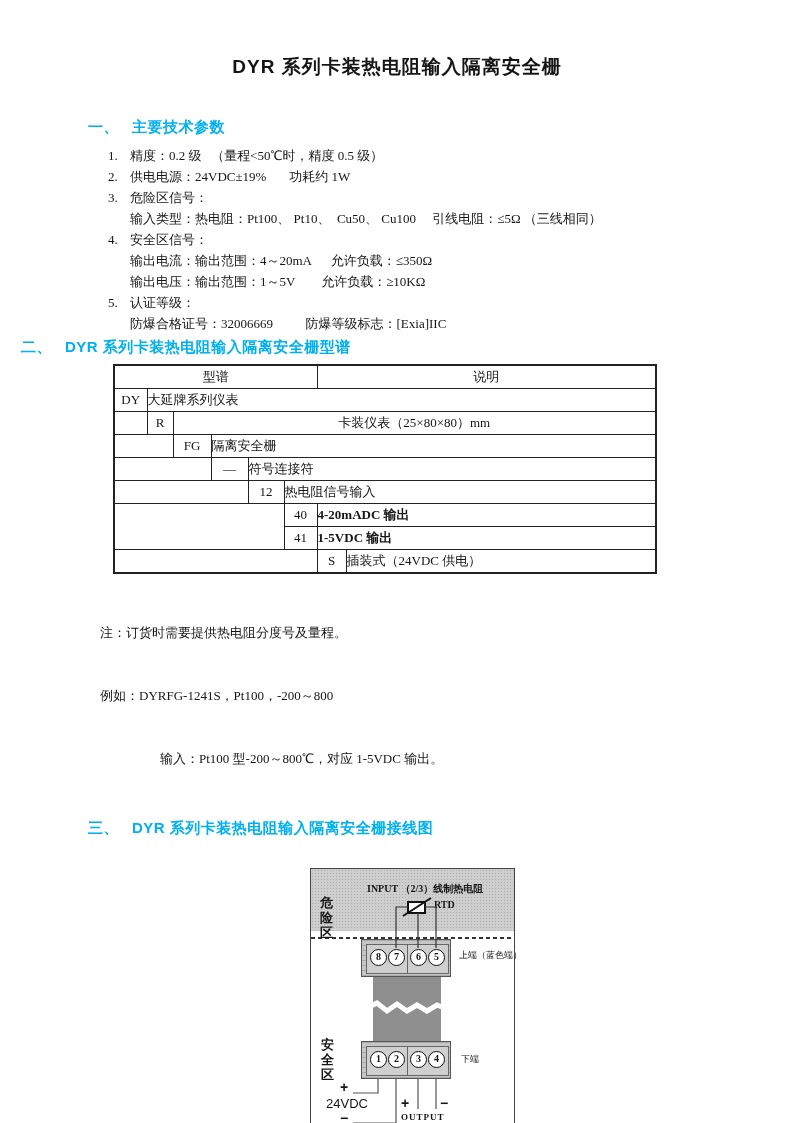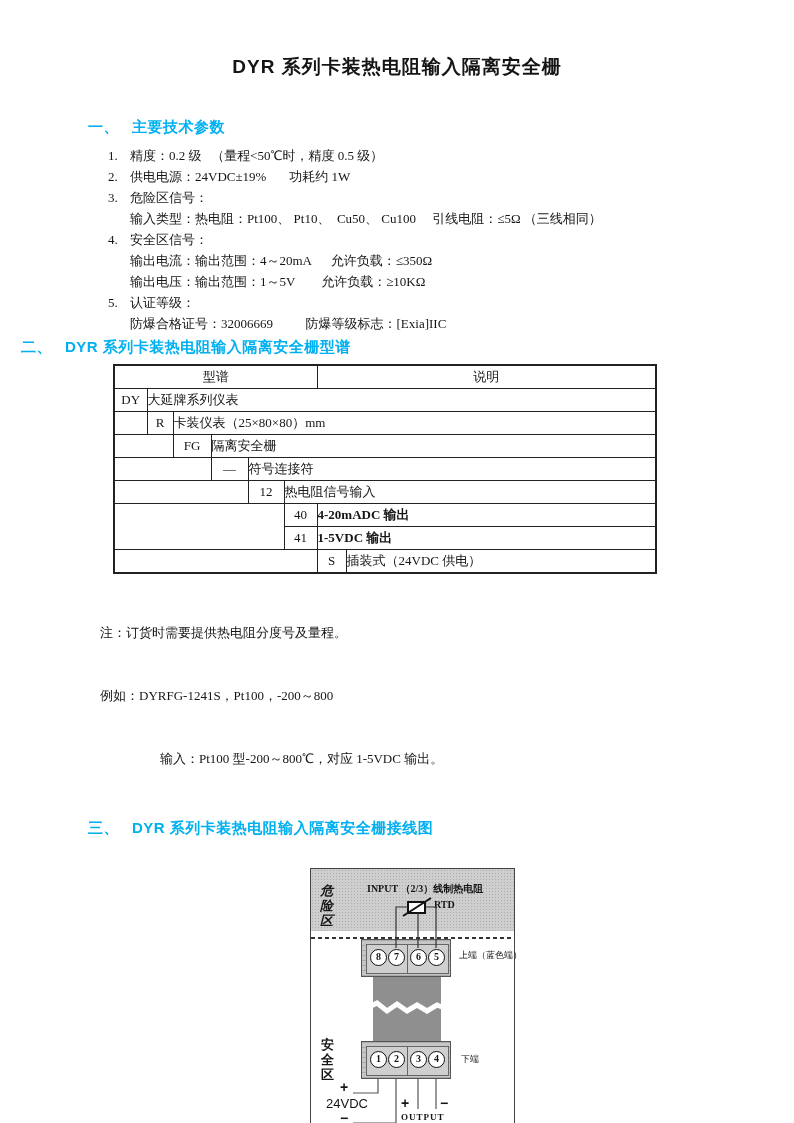--- a/index.html
+++ b/index.html
@@ -16,35 +16,35 @@
   .list{margin:8px 0 0 108px;font-size:13px;line-height:21px;}
   .li{white-space:pre;}
   .li .no{display:inline-block;width:22px;}
   .sub{margin-left:22px;white-space:pre;}
   
   table.spec{margin:7px 0 0 113px;width:542px;border-collapse:collapse;table-layout:fixed;
              font-size:13px;border:2px solid #222;}
   table.spec td{border:1px solid #222;height:22px;padding:0;line-height:22px;overflow:hidden;white-space:nowrap;}
   td.hdr{text-align:center;}
   td.code{text-align:center;font-family:Liberation Serif, serif;}
-  td.d-dy{padding-left:112px;}  td.d-r{padding-left:96px;}
+  td.d-dy{padding-left:112px;}  td.d-r{padding-left:96px;text-align:center;}
   td.d-fg{padding-left:59px;}   td.d-dash{padding-left:29px;}
   td.d-12{padding-left:4px;}    td.d-40,td.d-41{padding-left:8px;font-weight:bold;}
   td.d-s{padding-left:6px;}
   .notes{margin:6px 0 0 100px;font-size:13px;line-height:21px;white-space:pre;}
   .notes .n-indent{margin-left:60px;}
   
   .diagram{position:relative;margin:30px 0 0 310px;width:203px;height:277px;border:1px solid #444;}
   .hz-band{position:absolute;left:0;top:0;width:203px;height:62px;background-color:#cecece;
            background-image:radial-gradient(circle,#aeaeae 0.8px,transparent 0.9px);background-size:3px 3px;}
   .dash-line{position:absolute;left:0;top:68px;width:203px;height:2px;
              background:repeating-linear-gradient(90deg,#333 0 4px,transparent 4px 7px);}
   .vlabel{position:absolute;width:15px;font-weight:700;font-size:13px;line-height:15px;
           word-break:break-all;font-family:"Liberation Sans",sans-serif;}
-  .hz-label{left:9px;top:14px;font-style:italic;}
+  .hz-label{left:9px;top:26px;}
   .safe-label{left:10px;top:168px;}
   .input-label{position:absolute;left:56px;top:13px;font-weight:700;font-size:10px;white-space:nowrap;}
   .rtd-label{position:absolute;left:123px;top:30px;font-weight:700;font-size:10px;}
   .tblock{position:absolute;left:50px;width:90px;height:38px;background:#c6c6c6;border:1px solid #555;
           background-image:repeating-linear-gradient(180deg,rgba(0,0,0,0.14) 0 1px,transparent 1px 5px);box-sizing:border-box;}
   .tblock.top{top:70px;} .tblock.bottom{top:172px;}
   .tsub{position:absolute;top:4px;width:40px;height:28px;border:1px solid #666;background:#cfcfcf;}
   .tsub.l{left:4px;} .tsub.r{left:45px;}
   .term{position:absolute;top:9px;width:17px;height:17px;border:1.5px solid #111;border-radius:50%;
         background:#fff;box-sizing:border-box;text-align:center;font-size:10px;line-height:14px;font-weight:700;}

